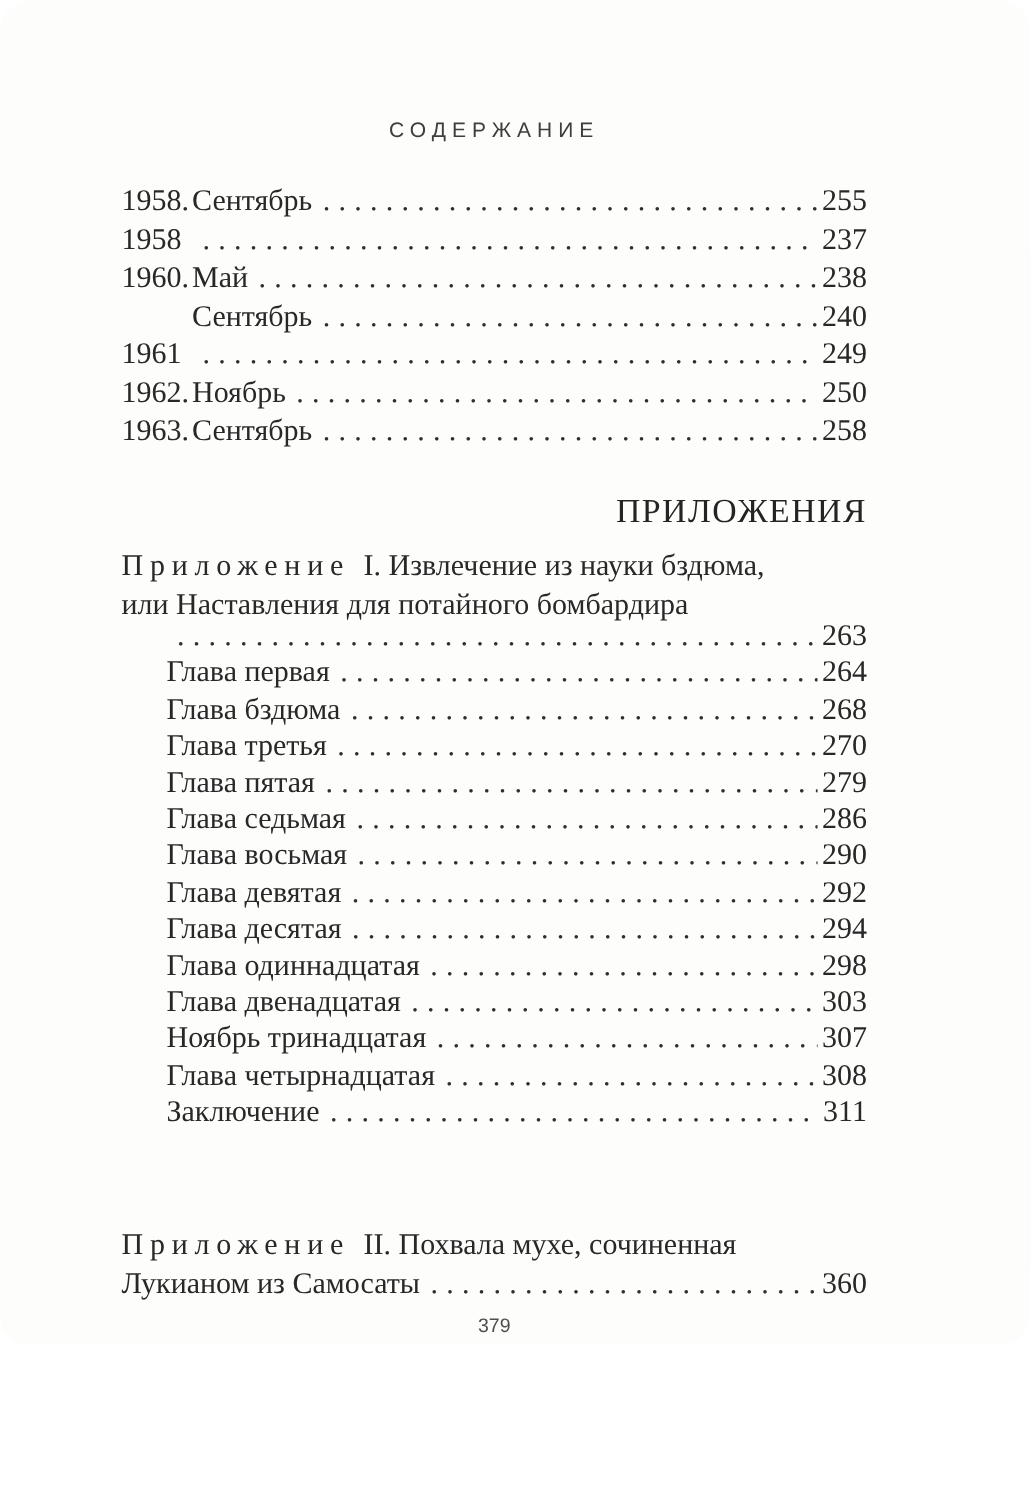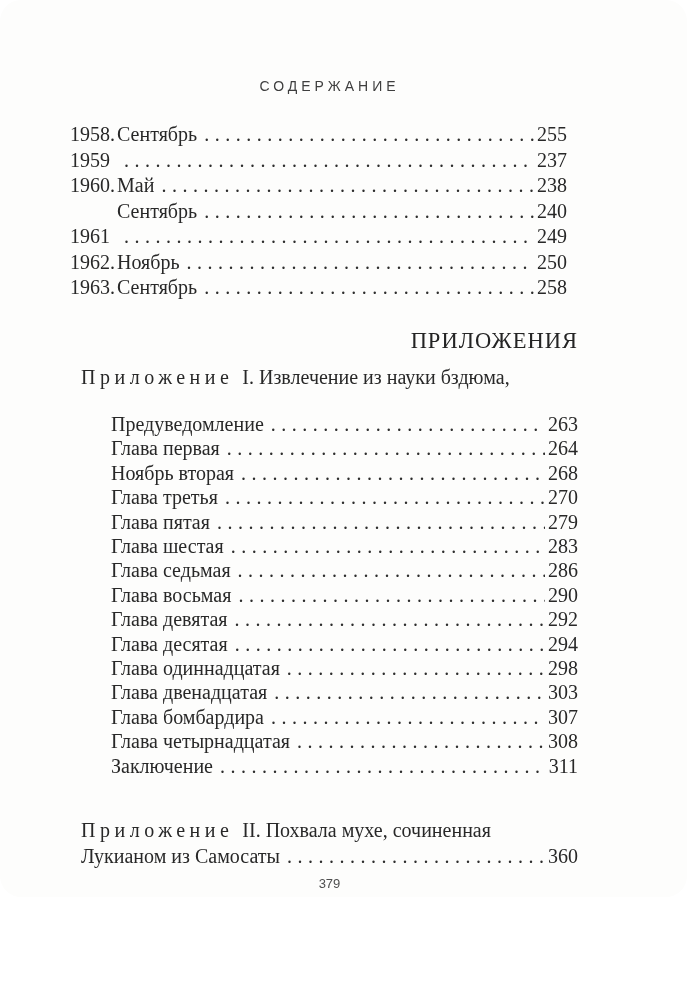--- a/index.html
+++ b/index.html
@@ -13,21 +13,21 @@
     overflow:hidden;
     border-radius:21px;
   }
   .running-head {
     position:absolute; top:78px; left:81px; width:497px;
     text-align:center;
     font-family:"Liberation Sans","DejaVu Sans",sans-serif;
     font-size:14px; letter-spacing:4px; color:#3e3e3e;
   }
   .years-list {
-    position:absolute; top:122px; left:70px; width:497px;
+    position:absolute; top:122px; left:81px; width:497px;
     font-size:20px; line-height:25.5px;
   }
   .chapters-list {
     position:absolute; top:412px; left:111px; width:467px;
     font-size:20px; line-height:24.4px;
   }
   .trow { display:flex; }
   .trow .year  { flex:0 0 47px; white-space:nowrap; }
   .trow .label { flex:0 0 auto; white-space:nowrap; }
   .trow .leader {
@@ -68,21 +68,21 @@
 
   <div class="years-list" id="years-list">
   <div class="trow">
     <span class="year">1958.</span>
     <span class="label">Сентябрь</span>
     <span class="leader"></span>
     <span class="pagenum">255</span>
   </div>
 
   <div class="trow">
-    <span class="year">1959</span>
+    <span class="year">1958</span>
     <span class="label"></span>
     <span class="leader"></span>
     <span class="pagenum">237</span>
   </div>
 
   <div class="trow">
     <span class="year">1960.</span>
     <span class="label">Май</span>
     <span class="leader"></span>
     <span class="pagenum">238</span>
@@ -116,59 +116,54 @@
     <span class="pagenum">258</span>
   </div>
 </div>
 
   <div class="appendices-heading">ПРИЛОЖЕНИЯ</div>
 
   <div class="appendix1-title">
     <div>
       <span class="spaced-word">Приложение</span><span>I. Извлечение из науки бздюма,</span>
     </div>
+    <div>или Наставления для потайного бомбардира</div>
   </div>
 
   <div class="chapters-list" id="chapters-list">
   <div class="trow">
-    <span class="label">Предуведомление</span>
     <span class="leader"></span>
     <span class="pagenum">263</span>
   </div>
 
   <div class="trow">
     <span class="label">Глава первая</span>
     <span class="leader"></span>
     <span class="pagenum">264</span>
   </div>
 
   <div class="trow">
-    <span class="label">Ноябрь вторая</span>
+    <span class="label">Глава бздюма</span>
     <span class="leader"></span>
     <span class="pagenum">268</span>
   </div>
 
   <div class="trow">
     <span class="label">Глава третья</span>
     <span class="leader"></span>
     <span class="pagenum">270</span>
   </div>
 
 
   <div class="trow">
     <span class="label">Глава пятая</span>
     <span class="leader"></span>
     <span class="pagenum">279</span>
   </div>
 
-  <div class="trow">
-    <span class="label">Глава шестая</span>
-    <span class="leader"></span>
-    <span class="pagenum">283</span>
-  </div>
 
   <div class="trow">
     <span class="label">Глава седьмая</span>
     <span class="leader"></span>
     <span class="pagenum">286</span>
   </div>
 
   <div class="trow">
     <span class="label">Глава восьмая</span>
     <span class="leader"></span>
@@ -193,21 +188,21 @@
     <span class="pagenum">298</span>
   </div>
 
   <div class="trow">
     <span class="label">Глава двенадцатая</span>
     <span class="leader"></span>
     <span class="pagenum">303</span>
   </div>
 
   <div class="trow">
-    <span class="label">Глава бомбардира</span>
+    <span class="label">Ноябрь тринадцатая</span>
     <span class="leader"></span>
     <span class="pagenum">307</span>
   </div>
 
   <div class="trow">
     <span class="label">Глава четырнадцатая</span>
     <span class="leader"></span>
     <span class="pagenum">308</span>
   </div>
 

